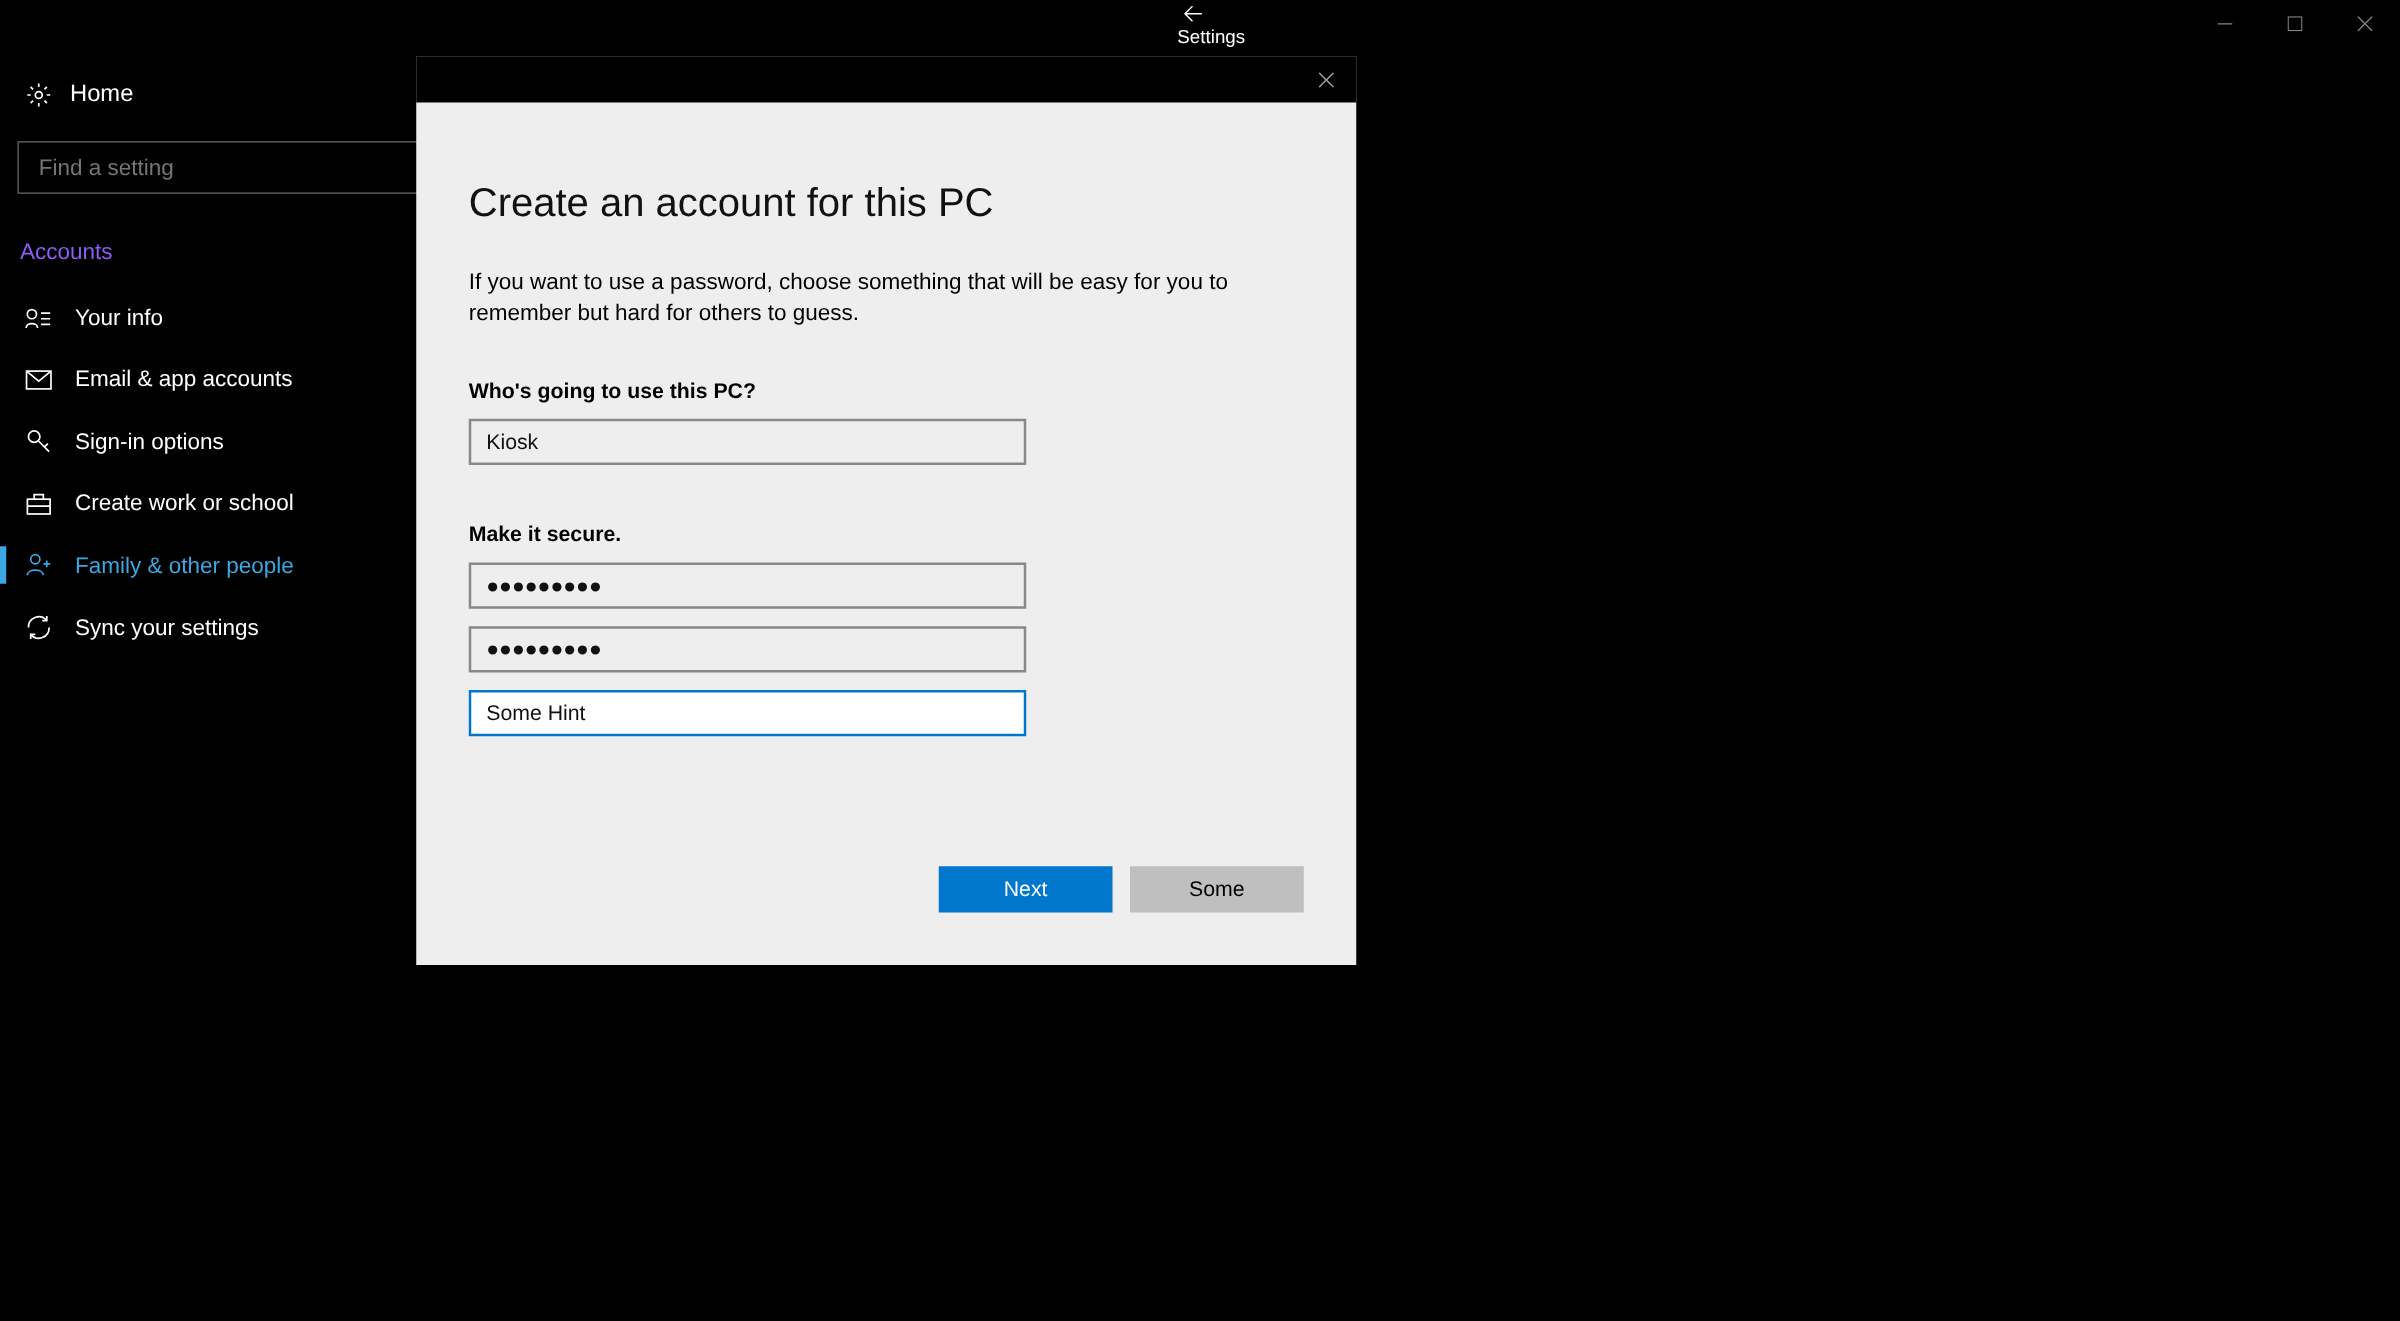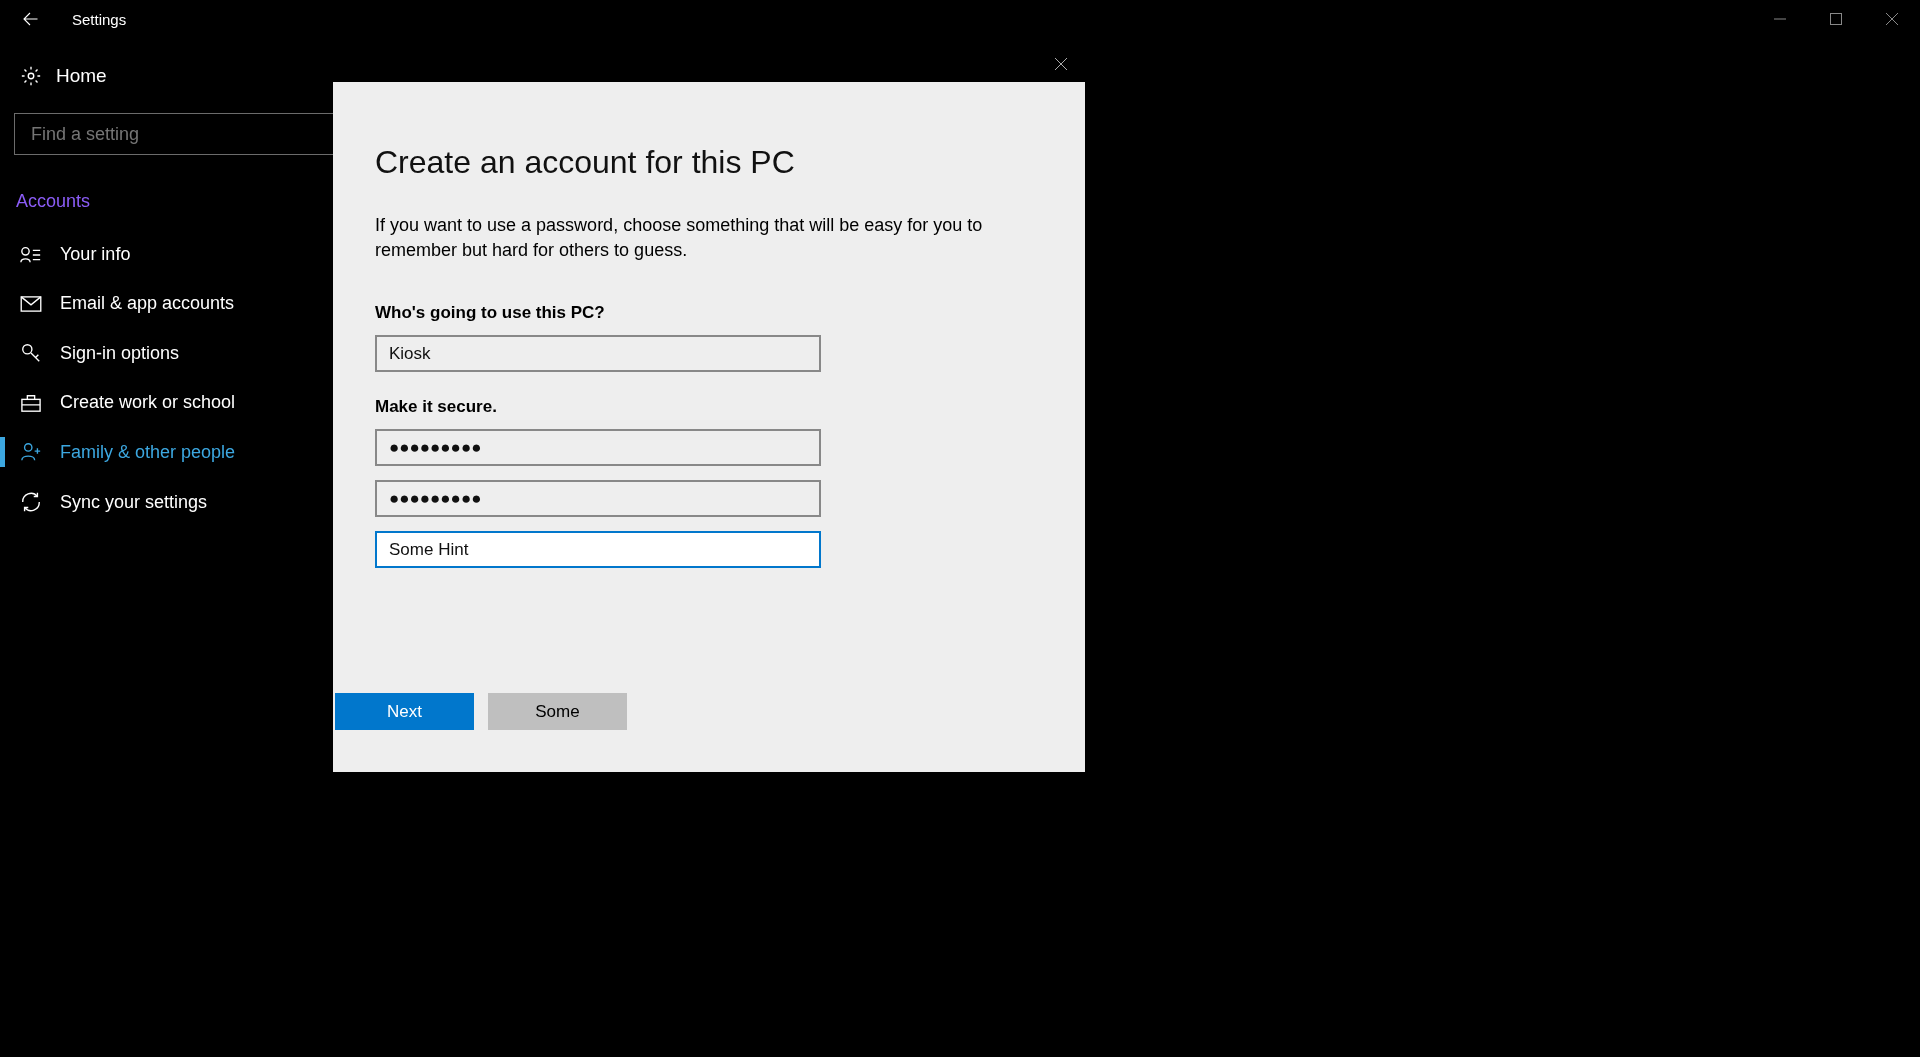--- a/index.html
+++ b/index.html
@@ -15,20 +15,21 @@
       height: 1057px;
       overflow: hidden;
       position: relative;
     }
     .titlebar {
       height: 38px;
       display: flex;
       align-items: center;
       padding-left: 18px;
       color: #fff;
+      flex-direction: column;
     }
     .titlebar-back {
       width: 24px;
       height: 24px;
       display: flex;
       align-items: center;
       justify-content: center;
       margin-right: 30px;
     }
     .titlebar-title {
@@ -170,25 +171,26 @@
       padding: 0 12px;
       color: #111;
       margin-bottom: 14px;
       outline: none;
     }
     .text-field.focused {
       border: 2px solid #0177cc;
       background: #fff;
     }
     .section-gap {
-      margin-top: 11px;
+      margin-top: 32px;
     }
     .dialog-footer {
       padding: 0 42px 42px 2px;
       display: flex;
+      justify-content: flex-end;
       gap: 14px;
     }
     .btn {
       width: 139px;
       height: 37px;
       border: none;
       font-size: 17px;
       cursor: pointer;
     }
     .btn-primary {

